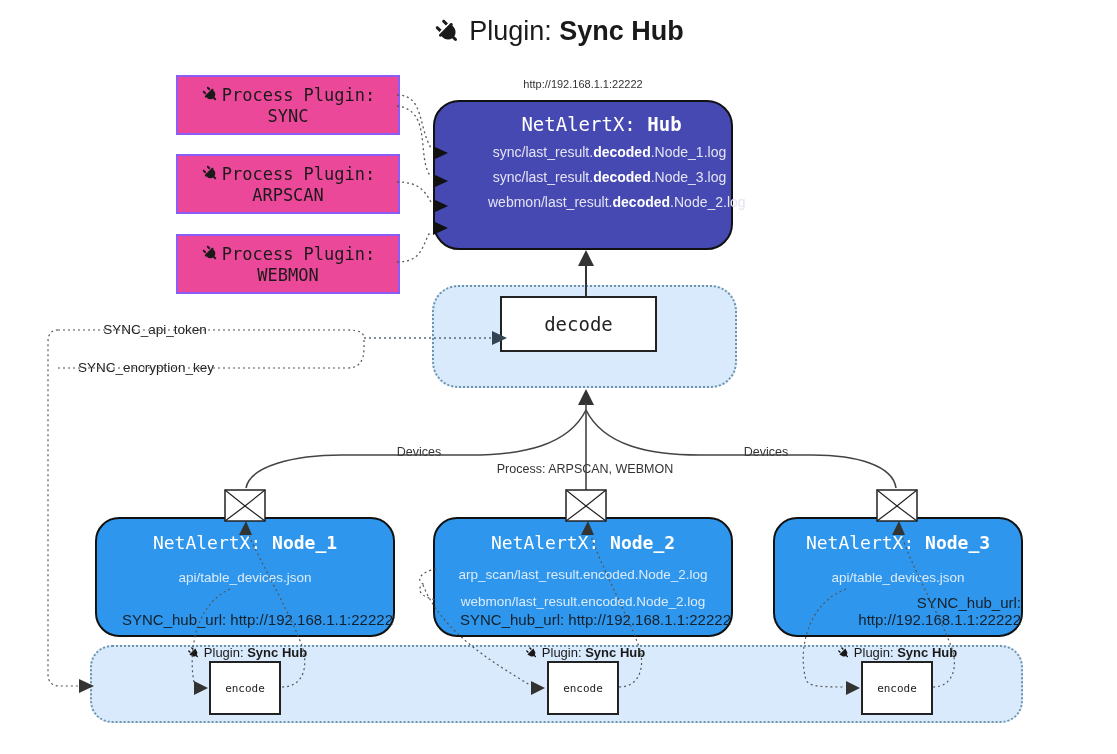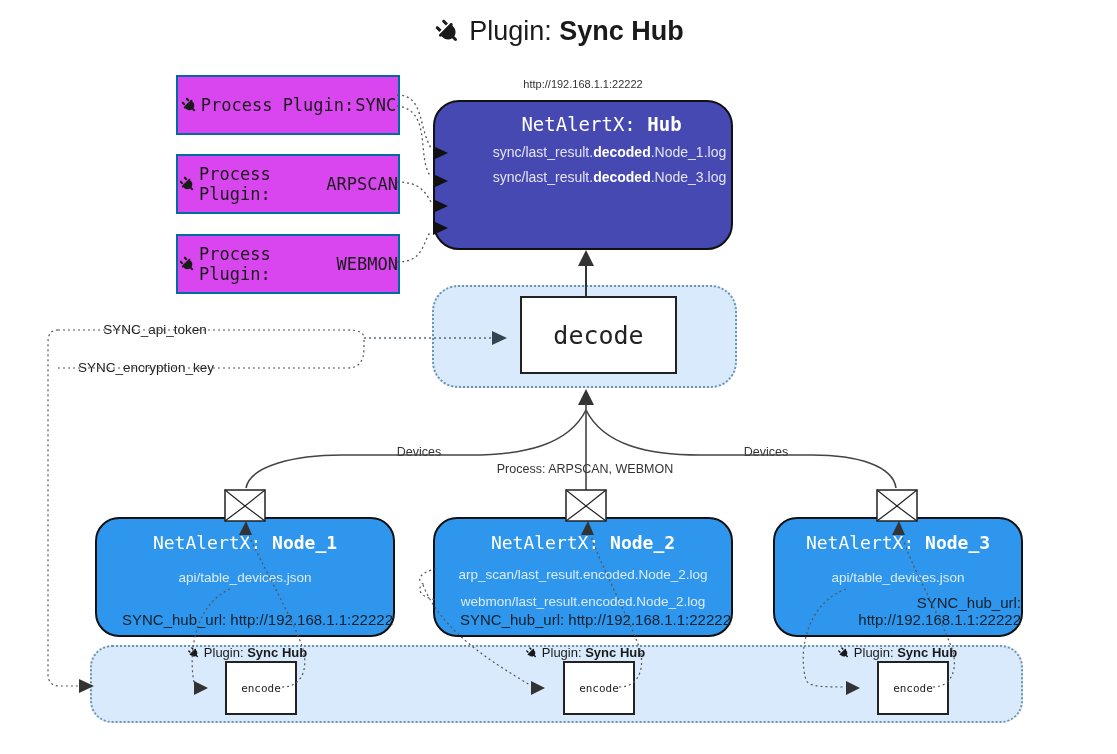--- a/index.html
+++ b/index.html
@@ -8,58 +8,58 @@
   .abs{position:absolute;}
   svg.overlay{position:absolute;left:0;top:0;width:1117px;height:754px;pointer-events:none;}
 
   
   .title{left:0;top:16px;width:1117px;display:flex;justify-content:center;align-items:center;gap:6px;
          font-size:27px;color:#1a1a1a;}
   .title b{font-weight:bold;}
   .plug{fill:#1a1a1a;flex:0 0 auto;}
 
   
-  .pbox{left:176px;width:220px;height:56px;background:#d946ef;border:2px solid #0369a1;
+  .pbox{left:176px;width:220px;height:56px;background:#ec4899;border:2px solid #8b5cf6;
         font-family:"DejaVu Sans Mono",monospace;font-size:17px;color:#1a1a1a;
-        display:flex;flex-direction:row;align-items:center;justify-content:center;gap:1px;}
+        display:flex;flex-direction:column;align-items:center;justify-content:center;gap:1px;}
   .pbox .l1{display:flex;align-items:center;gap:2px;}
 
   
   .hub-url{left:433px;top:78px;width:300px;text-align:center;font-size:11px;color:#333;}
   .hub{left:433px;top:100px;width:300px;height:150px;background:#4649b2;border:2px solid #111;
        border-radius:26px;color:#fff;box-sizing:border-box;padding-left:37px;}
   .hub-title{font-family:"DejaVu Sans Mono",monospace;font-size:19px;text-align:center;margin-top:11px;}
   .hub-title b,.node-title b{font-weight:bold;}
   .hub-logs{margin-top:5px;padding-left:16px;font-size:14px;color:#e4e4f2;line-height:1.78;text-align:center;}
   .hub-logs b{color:#fff;}
 
   
   .zone{background:#d9eafc;border:2px dotted #6e93ad;box-sizing:border-box;}
   .decode-zone{left:432px;top:285px;width:305px;height:103px;border-radius:26px;}
   .iobox{background:#fff;border:2px solid #222;display:flex;align-items:center;justify-content:center;
          font-family:"DejaVu Sans Mono",monospace;color:#222;box-sizing:border-box;}
-  .decode-box{left:520px;top:296px;width:157px;height:78px;font-size:25px;}
+  .decode-box{left:500px;top:296px;width:157px;height:56px;font-size:19px;}
 
   
   .lab{background:#fff;padding:0 4px;color:#333;white-space:nowrap;transform:translateX(-50%);}
   .lab13{font-size:13.5px;color:#222;}
   .lab12{font-size:12.5px;}
 
   
   .node{top:517px;height:120px;background:#2e96ec;border:2px solid #111;border-radius:24px;
         color:#fff;box-sizing:border-box;}
   .node-title{font-family:"DejaVu Sans Mono",monospace;font-size:18px;text-align:center;margin-top:13px;}
   .node-line{text-align:center;font-size:13.5px;color:#dcebfb;}
   .node-line.single{margin-top:17px;}
   .node-line.m2{margin-top:8px;line-height:2.0;}
   .node-url{position:absolute;bottom:7px;left:0;width:100%;text-align:right;font-size:15px;color:#15202b;}
 
   
   .band{left:90px;top:645px;width:933px;height:78px;border-radius:22px;}
-  .encode-box{top:661px;width:72px;height:54px;font-size:11px;margin-left:16px;}
+  .encode-box{top:661px;width:72px;height:54px;font-size:11px;}
   .band-label{top:645px;display:flex;align-items:center;gap:3px;font-size:13px;color:#1a1a1a;
               transform:translateX(-50%);white-space:nowrap;}
   .band-label b{font-weight:bold;}
 </style>
 </head>
 <body>
 
 <div class="canvas">
 
   <svg width="0" height="0" style="position:absolute" aria-hidden="true">
@@ -104,20 +104,21 @@
       </div>
     <div>WEBMON</div>
   </div>
 
   <div class="abs hub-url">http://192.168.1.1:22222</div>
   <div class="abs hub">
     <div class="hub-title"><span>NetAlertX: </span><b>Hub</b></div>
     <div class="hub-logs">
       <div><span>sync/last_result.</span><b>decoded</b><span>.Node_1.log</span></div>
       <div><span>sync/last_result.</span><b>decoded</b><span>.Node_3.log</span></div>
+      <div><span>webmon/last_result.</span><b>decoded</b><span>.Node_2.log</span></div>
     </div>
   </div>
 
   <div class="abs zone decode-zone"></div>
   <div class="abs iobox decode-box">decode</div>
 
   <div class="abs lab lab13" style="left:155px;top:322px;">SYNC_api_token</div>
   <div class="abs lab lab13" style="left:146px;top:360px;">SYNC_encryption_key</div>
 
   <div class="abs lab lab12" style="left:419px;top:445px;">Devices</div>

